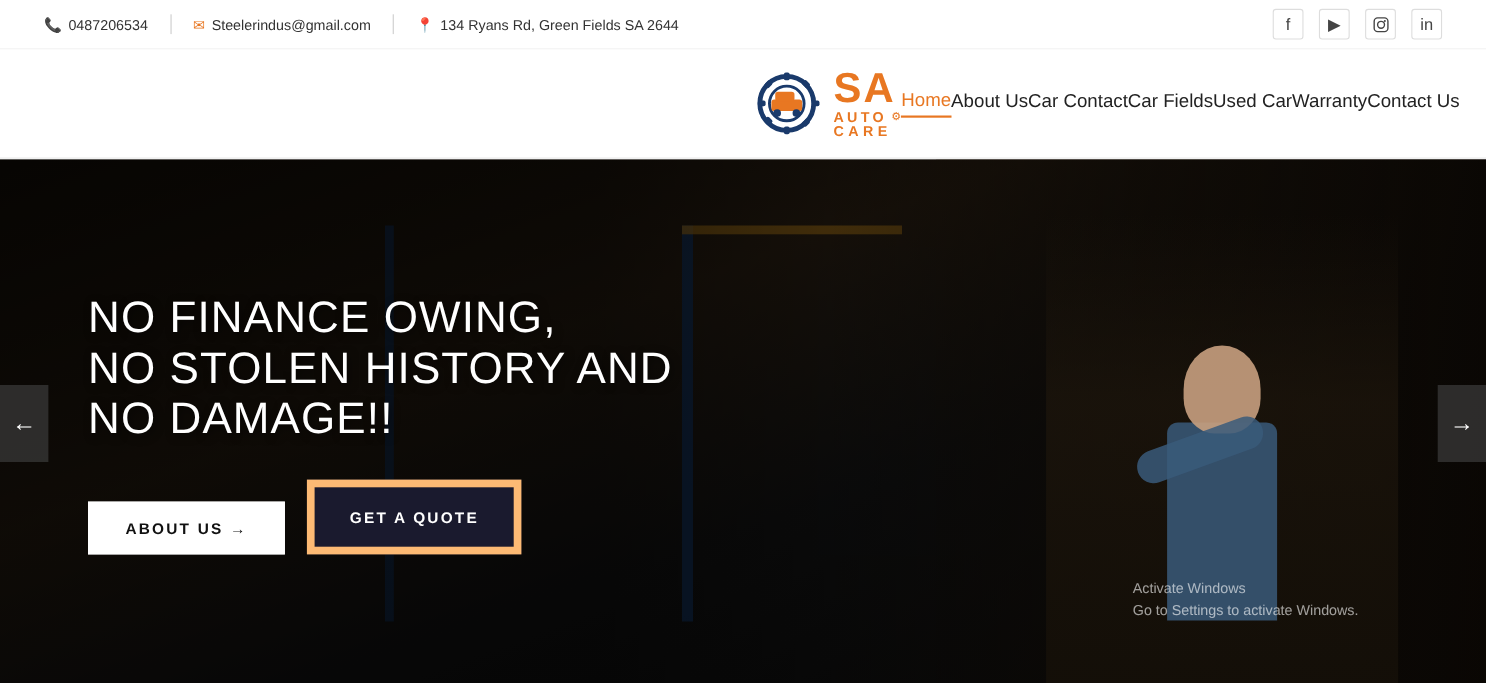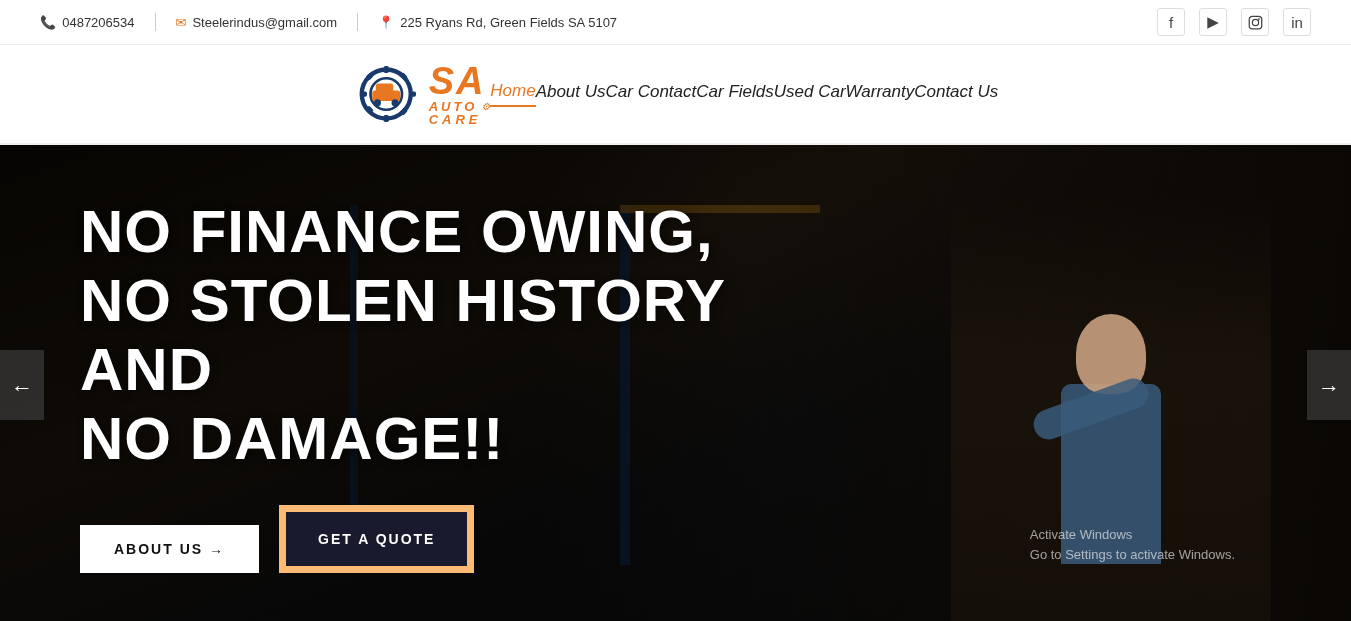--- a/index.html
+++ b/index.html
@@ -46,26 +46,25 @@
       color: #444;
       cursor: pointer;
       border: 1px solid #ddd;
       border-radius: 3px;
     }
 
     
     .navbar {
       display: flex;
       align-items: center;
-      justify-content: center;
-      padding: 10px 52px;
+      justify-content: flex-end;
+      padding: 10px 24px;
       background: #fff;
       border-bottom: 2px solid #f0f0f0;
       height: 100px;
-      font-style: italic;
     }
     .logo {
       display: flex;
       align-items: center;
       gap: 6px;
       text-decoration: none;
     }
     .logo-icon {
       width: 70px;
       height: 70px;
@@ -147,22 +146,22 @@
     .hero-content {
       position: absolute;
       top: 0; left: 0; right: 0; bottom: 0;
       z-index: 2;
       display: flex;
       flex-direction: column;
       justify-content: center;
       padding: 40px 80px;
     }
     .hero-headline {
-      font-size: 60px;
-      font-weight: 700;
+      font-size: 40px;
+      font-weight: 400;
       color: #fff;
       line-height: 1.15;
       max-width: 700px;
       text-transform: uppercase;
       letter-spacing: 1px;
       text-shadow: 2px 2px 8px rgba(0,0,0,0.5);
     }
     .hero-buttons {
       display: flex;
       gap: 20px;
@@ -241,21 +240,21 @@
       <span>0487206534</span>
     </div>
     <div class="topbar-divider"></div>
     <div class="topbar-item">
       <span class="icon-email">✉</span>
       <span>Steelerindus@gmail.com</span>
     </div>
     <div class="topbar-divider"></div>
     <div class="topbar-item">
       <span class="icon-location">📍</span>
-      <span>225 Ryans Rd, Green Fields SA 5107</span>
+      <span>134 Ryans Rd, Green Fields SA 2644</span>
     </div>
   </div>
   <div class="topbar-right">
     <div class="social-icon">f</div>
     <div class="social-icon">▶</div>
     <div class="social-icon">
       <svg width="15" height="15" viewBox="0 0 24 24" fill="none" stroke="#444" stroke-width="2">
         <rect x="2" y="2" width="20" height="20" rx="5"></rect>
           <circle cx="12" cy="12" r="5"></circle>
           <circle cx="17.5" cy="6.5" r="1.5" fill="#444" stroke="none"></circle>

